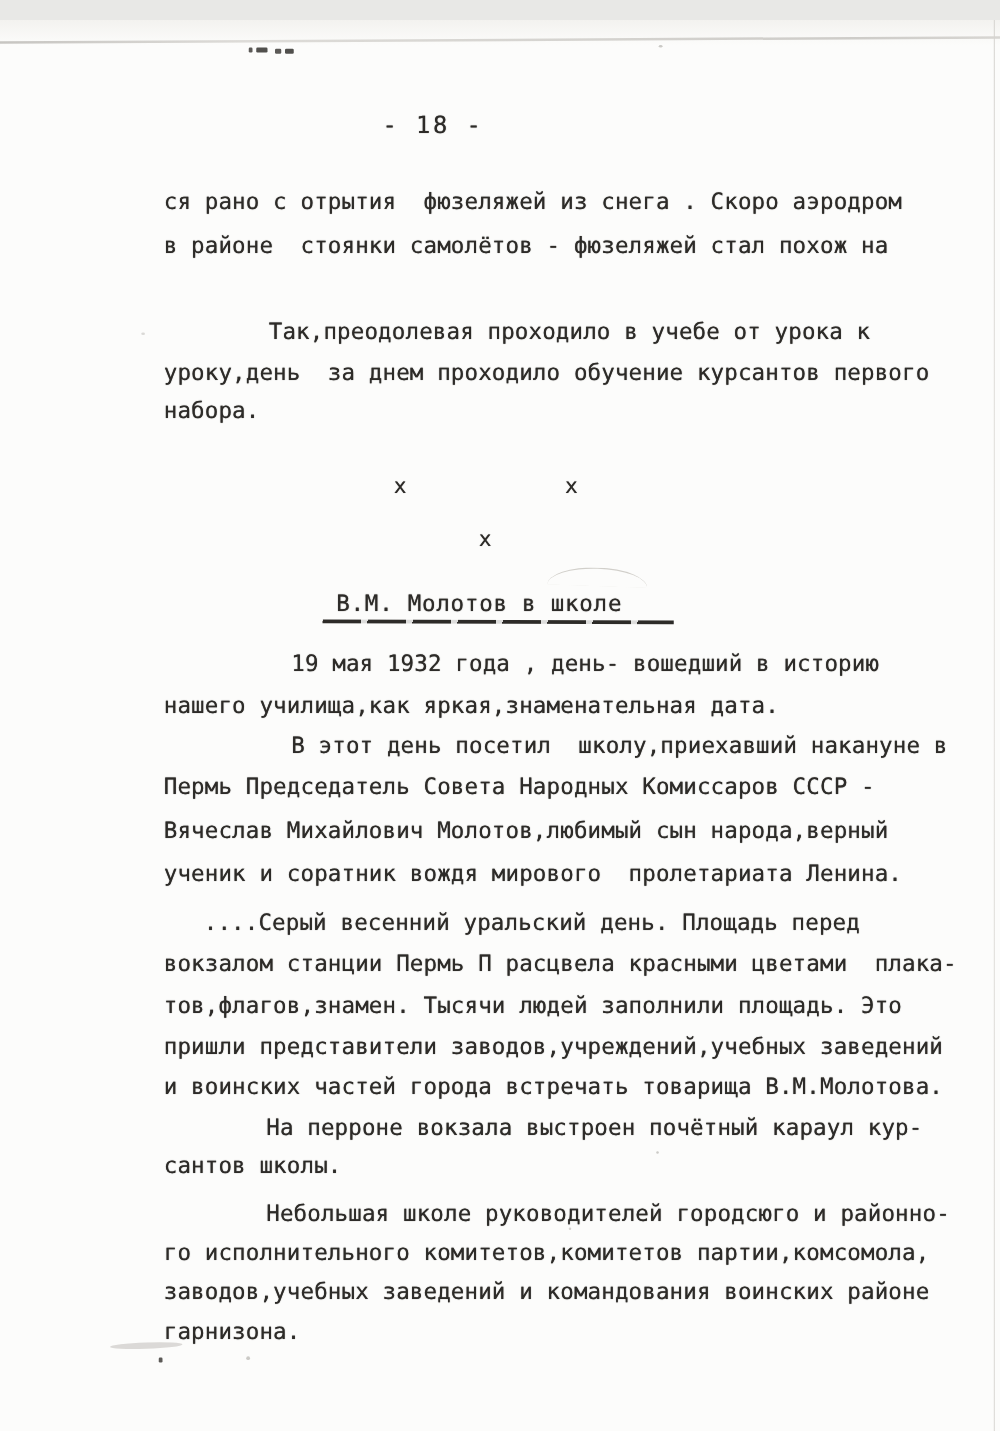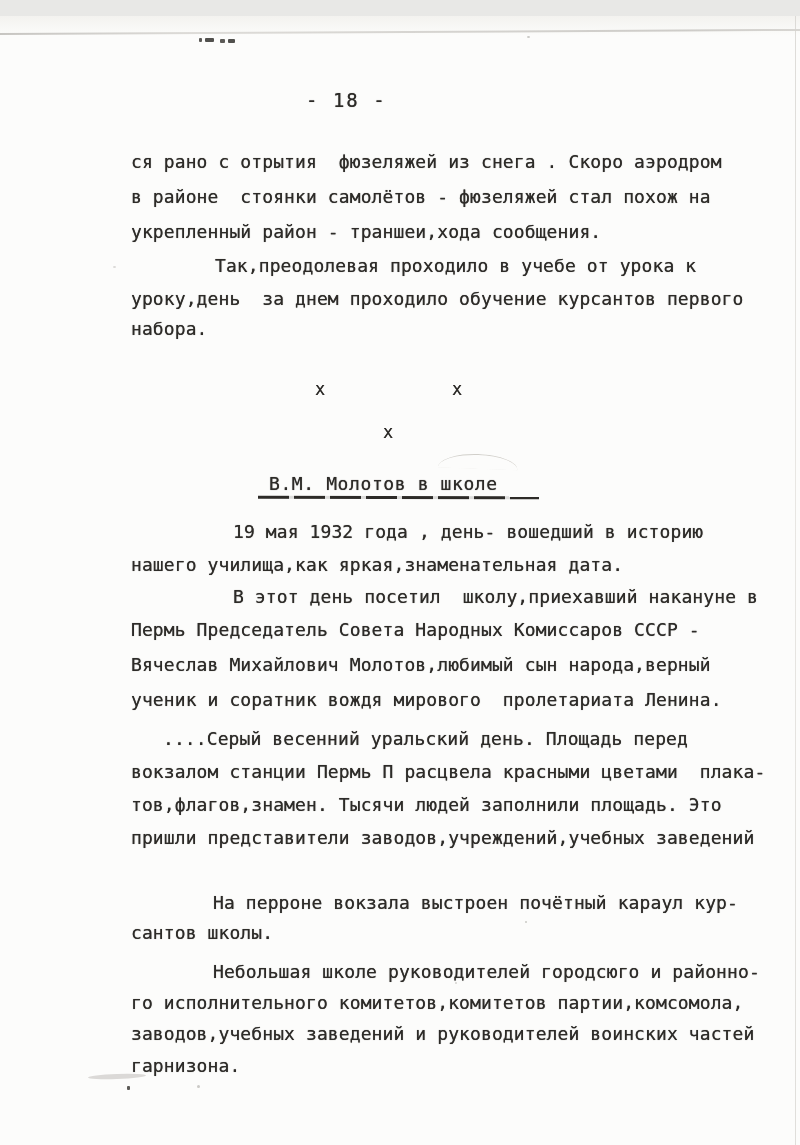--- a/index.html
+++ b/index.html
@@ -99,21 +99,20 @@
   <div class="speck" style="top:1135px;left:162px;width:5px;height:2px;opacity:.6"></div>
   <div class="speck" style="top:1140px;left:283px;width:3px;height:2px;opacity:.4"></div>
   <div class="speck" style="top:250px;left:113px;width:3px;height:2px;opacity:.35"></div>
   <div class="speck" style="top:905px;left:525px;width:2px;height:2px;opacity:.5"></div>
   <div class="speck" style="top:966px;left:455px;width:2px;height:2px;opacity:.4"></div>
 
   <div class="page-number">- 18 -</div>
 
   <div class="line" style="top:136px">ся рано с отрытия  фюзеляжей из снега . Скоро аэродром</div>
   <div class="line" style="top:171px">в районе  стоянки самолётов - фюзеляжей стал похож на</div>
-  <div class="line" style="top:206px">укрепленный район - траншеи,хода сообщения.</div>
   <div class="line" style="top:240px;left:215px">Так,преодолевая проходило в учебе от урока к</div>
   <div class="line" style="top:273px">уроку,день  за днем проходило обучение курсантов первого</div>
   <div class="line" style="top:303px">набора.</div>
 
   <span class="x-mark" style="top:363px;left:315px">х</span>
   <span class="x-mark" style="top:363px;left:452px">х</span>
   <span class="x-mark" style="top:406px;left:383px">х</span>
 
   <div class="heading">В.М. Молотов в школе</div>
   <div class="heading-underline"></div>
@@ -121,20 +120,21 @@
   <div class="line" style="top:506px;left:233px">19 мая 1932 года , день- вошедший в историю</div>
   <div class="line" style="top:539px">нашего училища,как яркая,знаменательная дата.</div>
   <div class="line" style="top:571px;left:233px">В этот день посетил  школу,приехавший накануне в</div>
   <div class="line" style="top:604px">Пермь Председатель Совета Народных Комиссаров СССР -</div>
   <div class="line" style="top:639px">Вячеслав Михайлович Молотов,любимый сын народа,верный</div>
   <div class="line" style="top:674px">ученик и соратник вождя мирового  пролетариата Ленина.</div>
   <div class="line" style="top:713px;left:163px">....Серый весенний уральский день. Площадь перед</div>
   <div class="line" style="top:746px">вокзалом станции Пермь П расцвела красными цветами  плака-</div>
   <div class="line" style="top:779px">тов,флагов,знамен. Тысячи людей заполнили площадь. Это</div>
   <div class="line" style="top:812px">пришли представители заводов,учреждений,учебных заведений</div>
+  <div class="line" style="top:844px">и воинских частей города встречать товарища В.М.Молотова.</div>
   <div class="line" style="top:877px;left:213px">На перроне вокзала выстроен почётный караул кур-</div>
   <div class="line" style="top:907px">сантов школы.</div>
   <div class="line" style="top:946px;left:213px">Небольшая школе руководителей городсюго и районно-</div>
   <div class="line" style="top:977px">го исполнительного комитетов,комитетов партии,комсомола,</div>
-  <div class="line" style="top:1008px">заводов,учебных заведений и руководителей воинских частей</div>
+  <div class="line" style="top:1008px">заводов,учебных заведений и командования воинских районе</div>
   <div class="line" style="top:1040px">гарнизона.</div>
 
 </div>
 
 </body></html>

